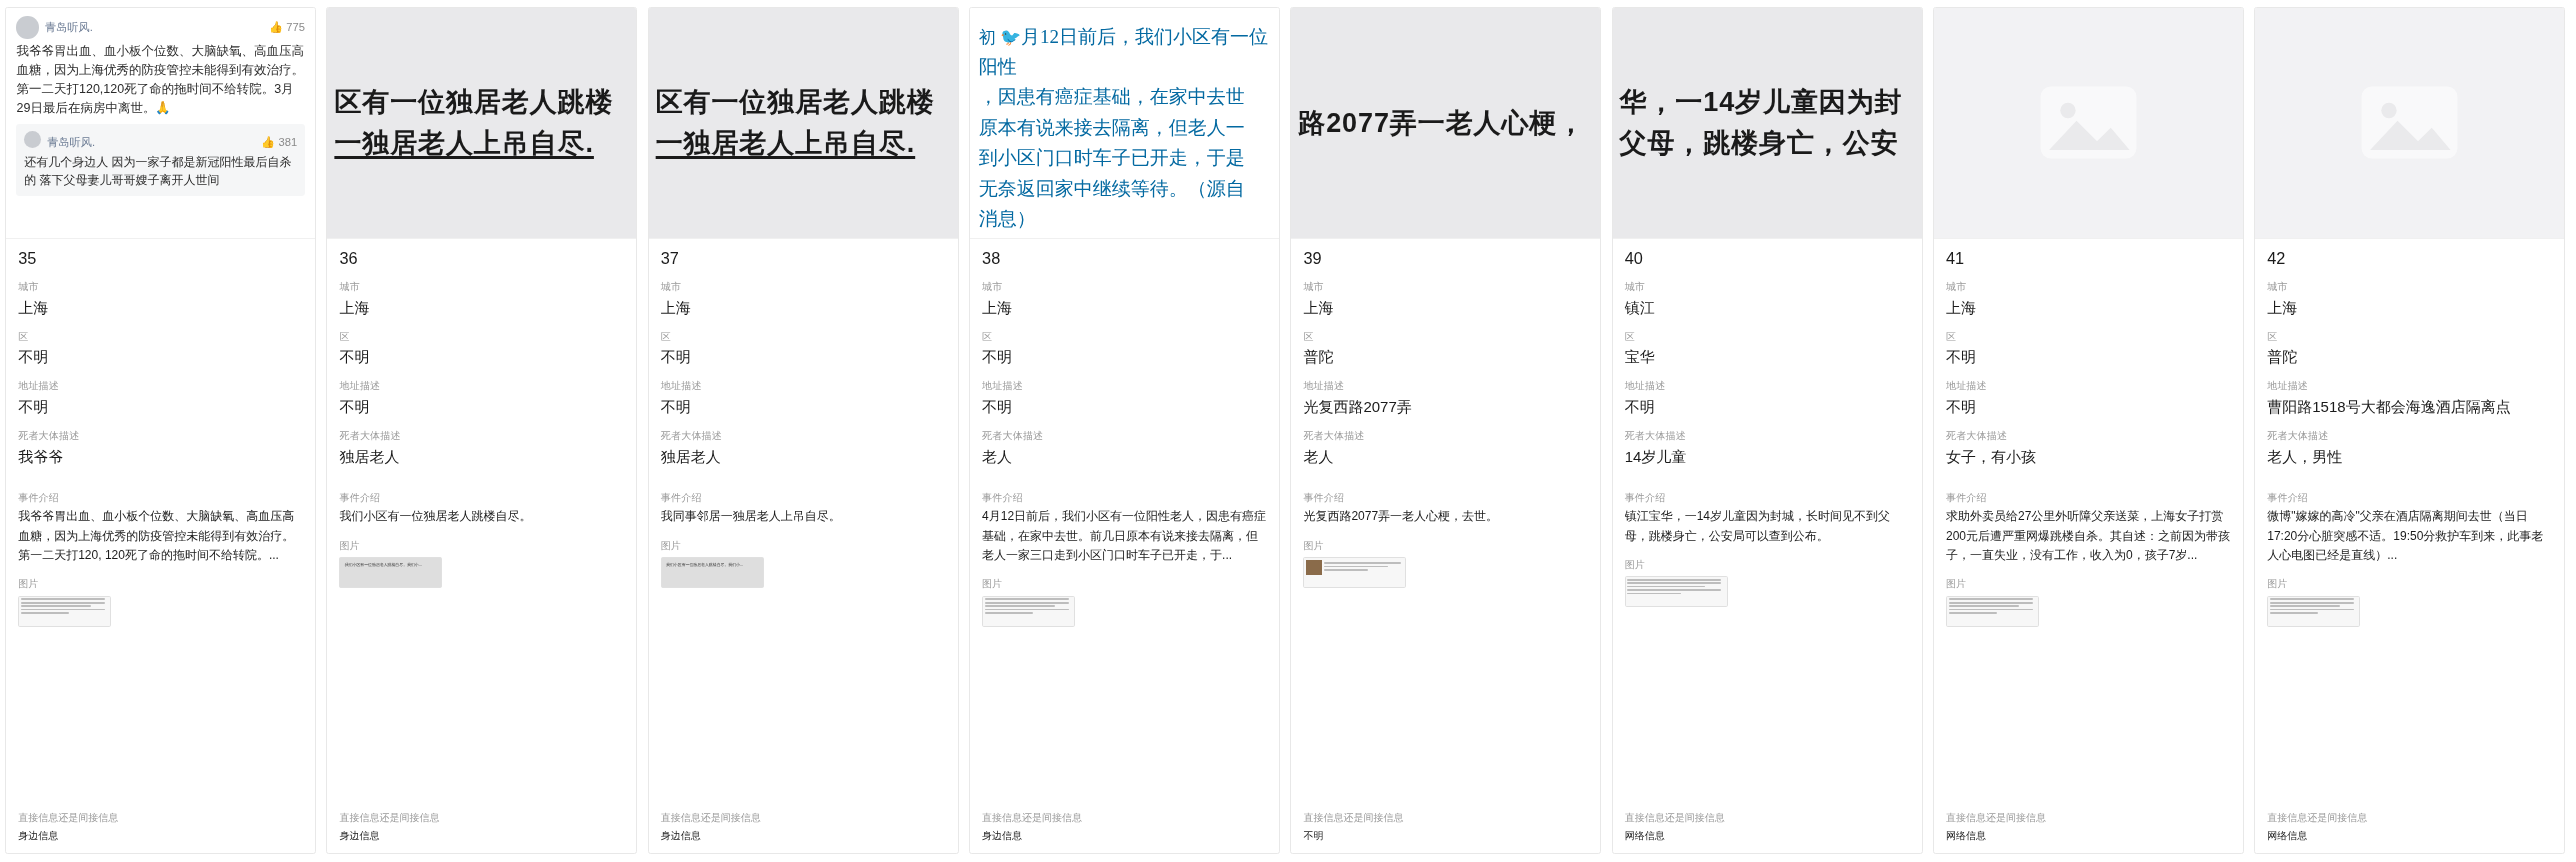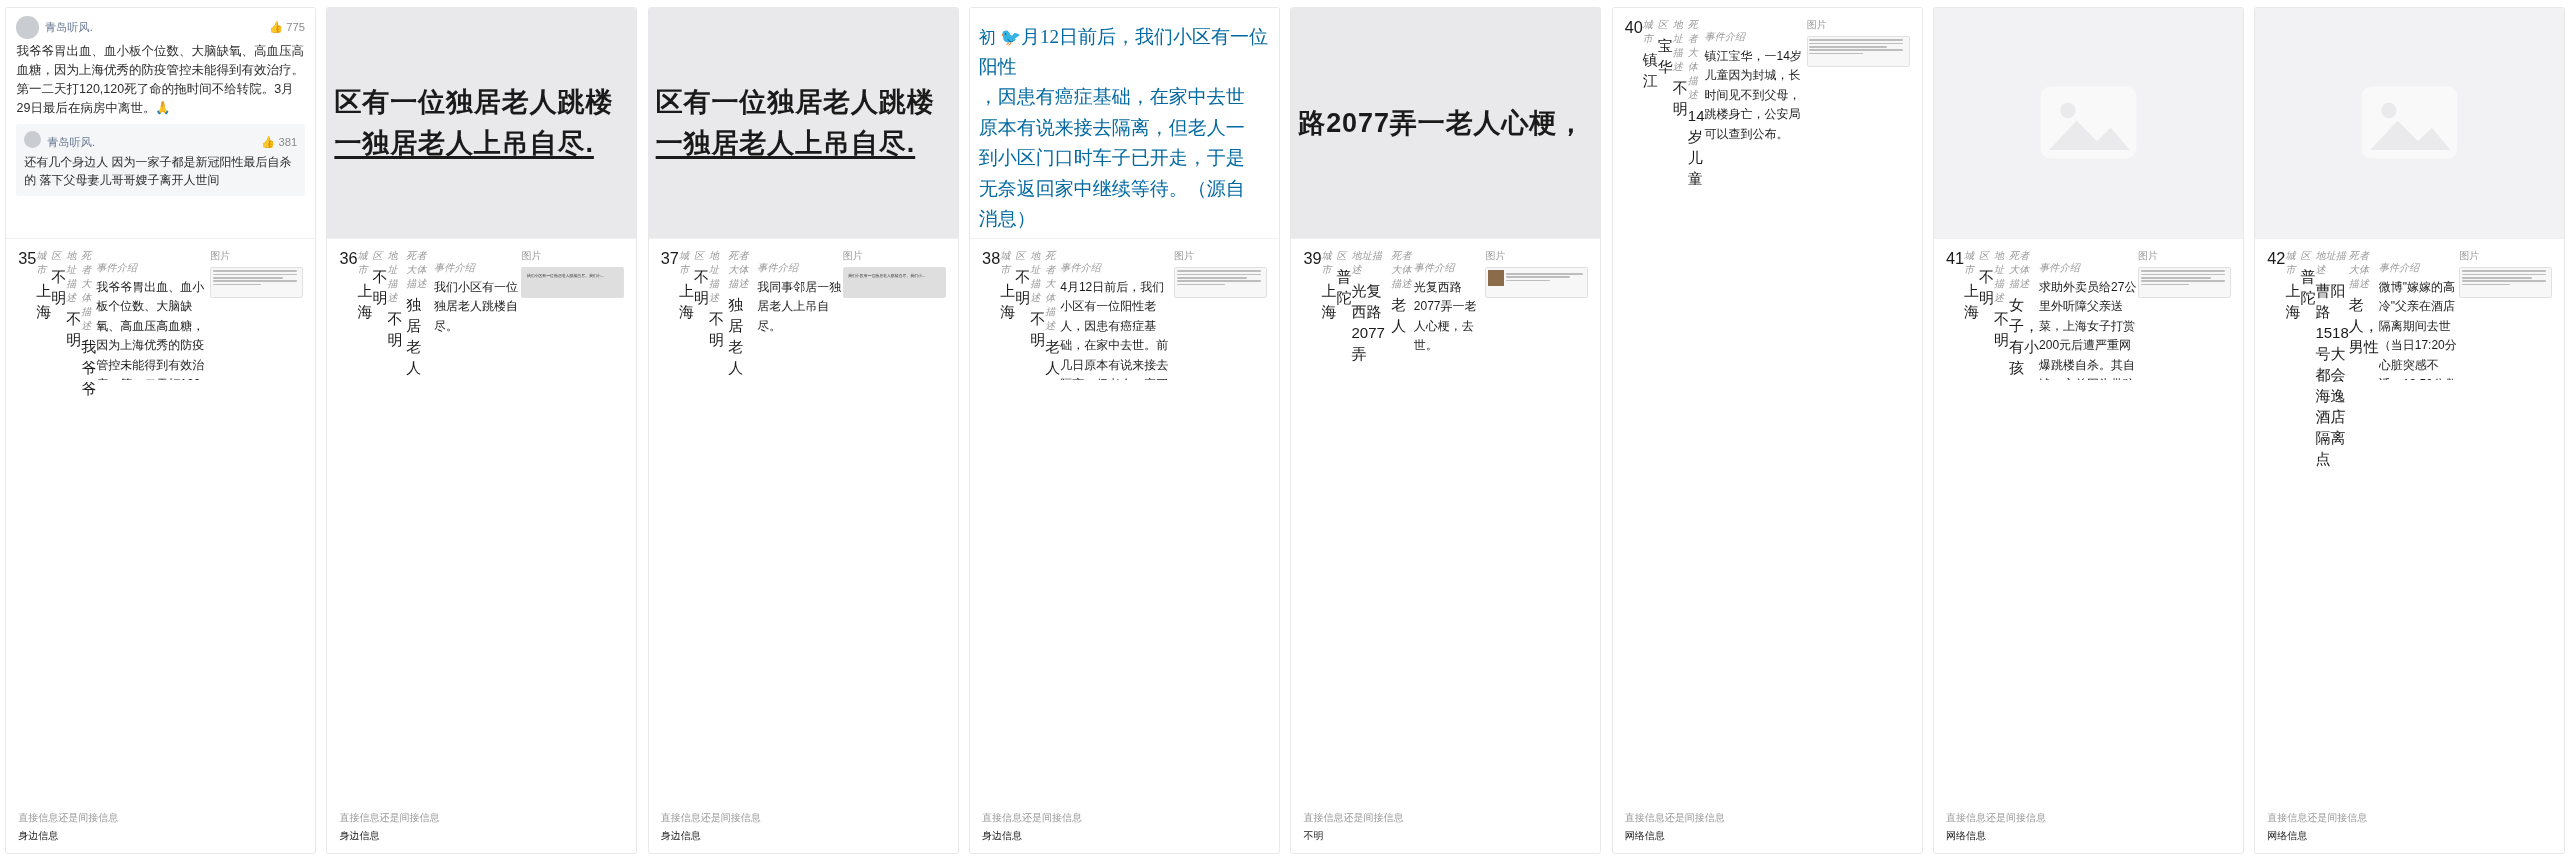--- a/index.html
+++ b/index.html
@@ -111,35 +111,34 @@
     position: absolute; inset: 0;
     display: flex; align-items: center; justify-content: center;
   }
   .ph-icon { width: 103px; height: 89px; opacity: .55; }
 
   
   .body {
     padding: 10.3px 12px 0 12px;
     flex: 1;
     display: flex;
-    flex-direction: row;
+    flex-direction: column;
     overflow: hidden;
   }
   .idx {
     font-size: 16.3px;
     color: #1b1b1b;
     margin-bottom: 12px;
   }
   .fld { margin-bottom: 12px; }
   .fld-label {
     font-size: 10px;
     color: #9a9a9a;
     margin-bottom: 2.6px;
     letter-spacing: 0.2px;
-    font-style: italic;
   }
   .fld-value {
     font-size: 15px;
     color: #1b1b1b;
     line-height: 1.4;
   }
   .desc {
     font-size: 12px;
     color: #1b1b1b;
     line-height: 1.62;
@@ -425,20 +424,26 @@
         </div>
       </div>
     </div>
     <div class="footer">
       <div class="footer-label">直接信息还是间接信息</div>
       <div class="footer-value">不明</div>
     </div>
   </div>
 
   <div class="card">
+    <div class="media gray">
+      <div class="hl">
+        <div class="hl-line">华，一14岁儿童因为封</div>
+        <div class="hl-line">父母，跳楼身亡，公安</div>
+      </div>
+    </div>
     <div class="body">
       <div class="idx">40</div>
       <div class="fld">
         <div class="fld-label">城市</div>
         <div class="fld-value">镇江</div>
       </div>
       <div class="fld">
         <div class="fld-label">区</div>
         <div class="fld-value">宝华</div>
       </div>

